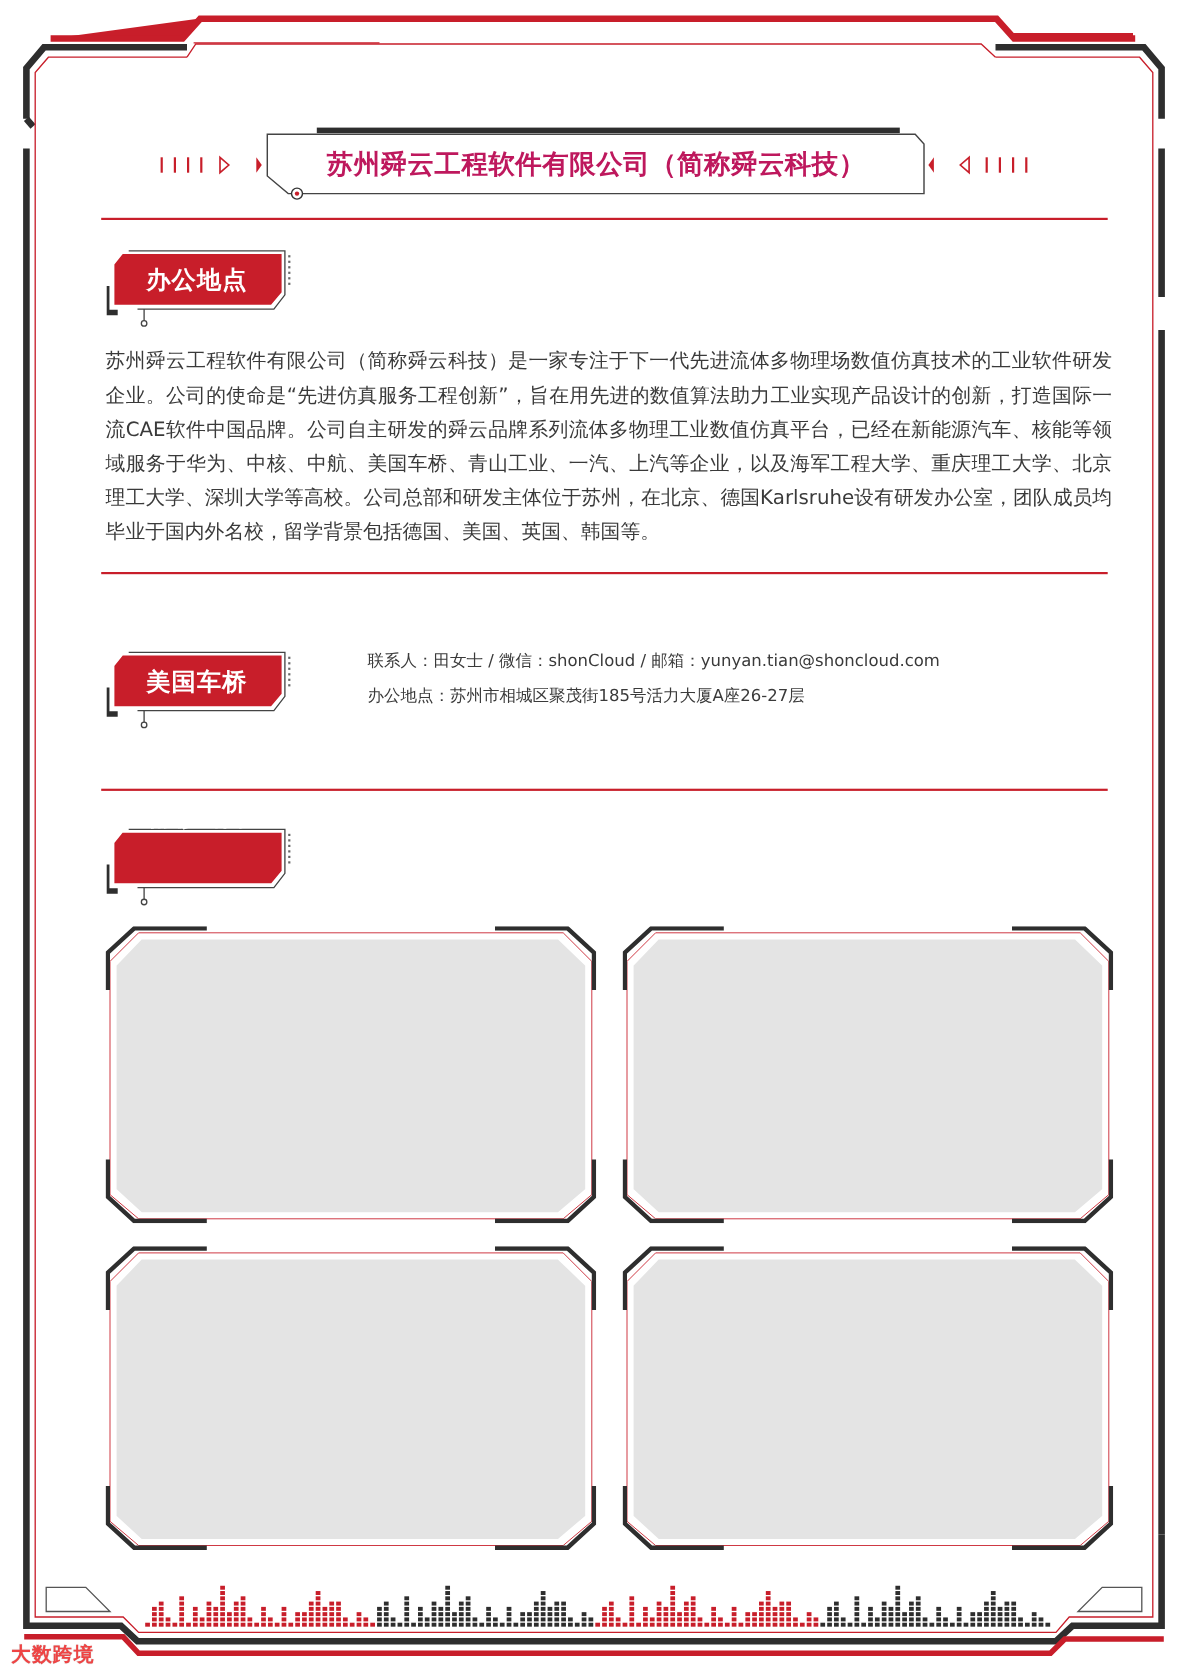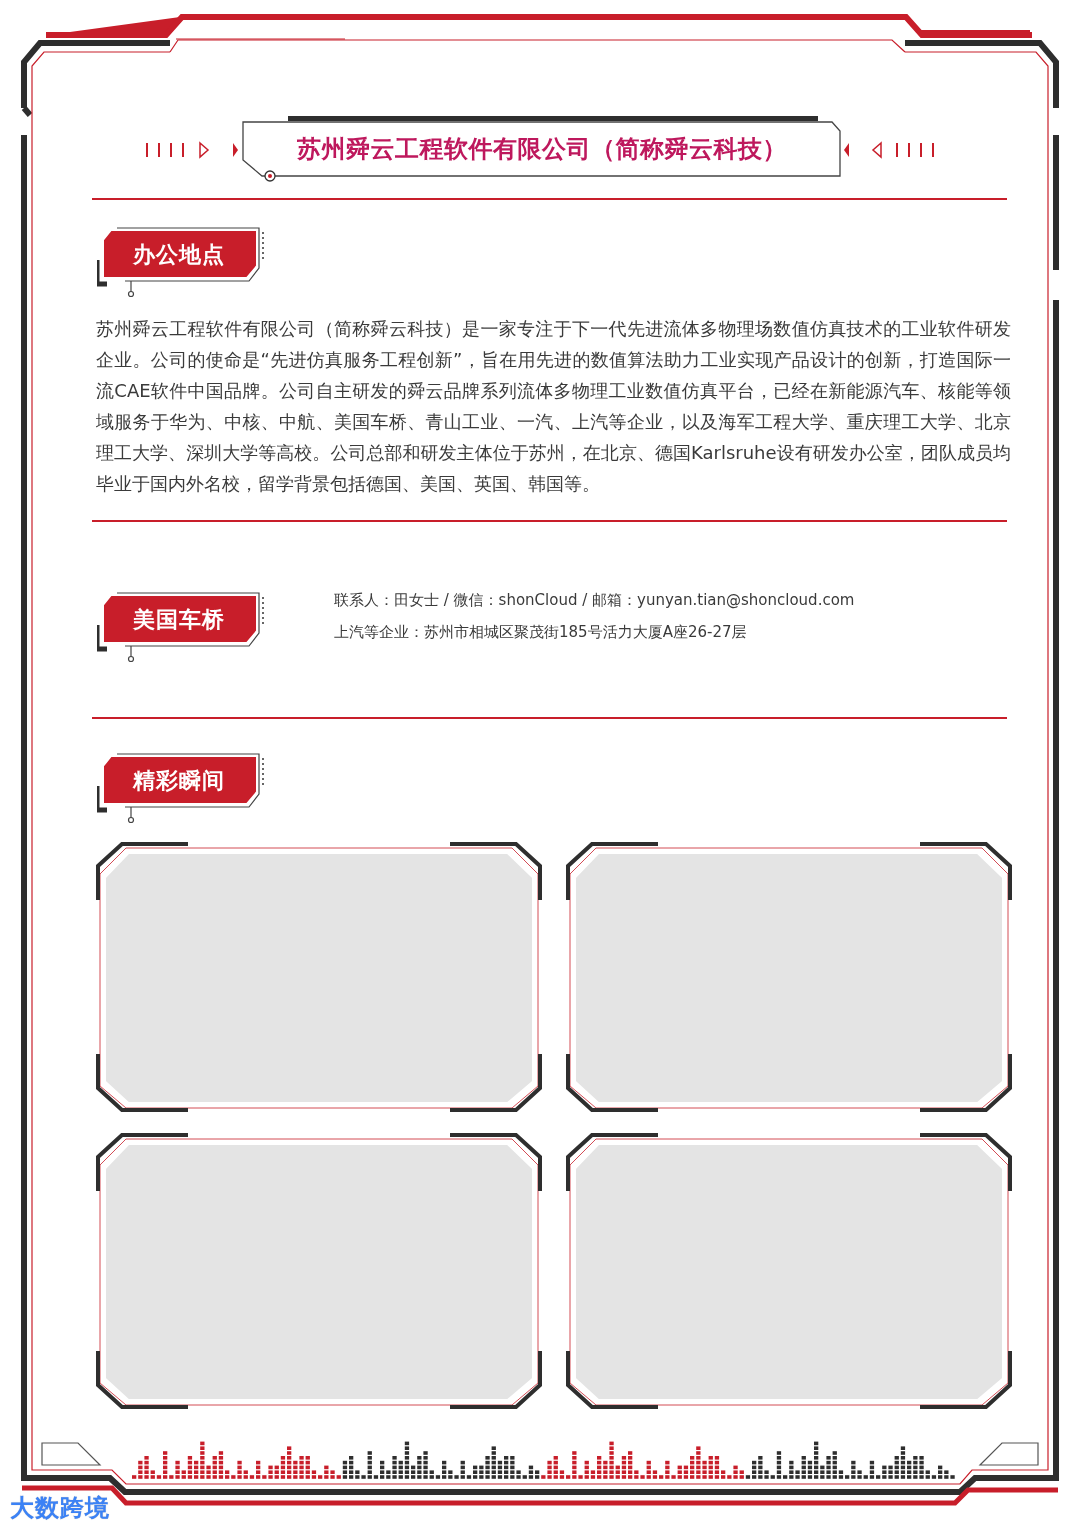--- a/index.html
+++ b/index.html
@@ -17,21 +17,21 @@
   .badge { position: absolute; left: 97px; width: 170px; height: 72px; }
   .badge-label { position: absolute; left: 108px; width: 142px; height: 40px;
     display: flex; align-items: center; justify-content: center;
     color: #fff; font-size: 22px; font-weight: bold; letter-spacing: 1px; }
 
   .intro { position: absolute; left: 96px; top: 313px; width: 915px;
     font-size: 18px; line-height: 31px; color: #3a3a3a; text-align: justify; }
 
   .contact { position: absolute; left: 334px; font-size: 15px; color: #3a3a3a; white-space: nowrap; }
 
-  .wm { position: absolute; left: 10px; top: 1492px; font-size: 24px; color: #3b82f6;
+  .wm { position: absolute; left: 10px; top: 1492px; font-size: 18px; color: #ef4444;
     font-weight: bold; letter-spacing: 1px; text-shadow: 0 0 1px #bbb; }
 </style>
 </head>
 <body>
 
 <svg class="frame" width="1080" height="1527" viewBox="0 0 1080 1527">
 
   <polygon points="48,35 165,35 180,18 908,18 922,35 1030,35 1030,30 920,30 906,17 180,17" fill="#c81e2a"></polygon>
   <path d="M46,35 L166,35 L182,17 L906,17 L922,35 L1032,35" stroke="#c81e2a" stroke-width="6" fill="none"></path>
 
@@ -563,40 +563,40 @@
       <rect x="165" y="21" width="2" height="2"></rect>
       <rect x="165" y="26" width="2" height="2"></rect>
       <rect x="165" y="31" width="2" height="2"></rect>
     </g>
   <line x1="34" y1="55" x2="34" y2="66" stroke="#444" stroke-width="1.2"></line>
   <circle cx="34" cy="68" r="2.5" fill="#fff" stroke="#444" stroke-width="1.2"></circle>
 </svg>
 <div class="badge-label" style="top:600px;">美国车桥</div>
 
 <div class="contact" style="top:591px;">联系人：田女士 /  微信：shonCloud / 邮箱：yunyan.tian@shoncloud.com</div>
-<div class="contact" style="top:623px;">上汽等企业：苏州市相城区聚茂街185号活力大厦A座26-27层</div>
+<div class="contact" style="top:623px;">办公地点：苏州市相城区聚茂街185号活力大厦A座26-27层</div>
 
 <div class="hr" style="top:717px;"></div>
 
 <svg class="badge" style="top:752px;" width="170" height="72" viewBox="0 0 170 72">
   <path d="M0,34 L0,58 L10,58" stroke="#2e2e2e" stroke-width="5" fill="none"></path>
   <polygon points="14,4 160,4 160,40 150,52 6,52 6,14" fill="#c81e2a" stroke="#fff" stroke-width="2"></polygon>
   <path d="M20,2 L162,2 L162,42 L152,55 L28,55" stroke="#444" stroke-width="1.2" fill="none"></path>
   <g fill="#666">
       <rect x="165" y="6" width="2" height="2"></rect>
       <rect x="165" y="11" width="2" height="2"></rect>
       <rect x="165" y="16" width="2" height="2"></rect>
       <rect x="165" y="21" width="2" height="2"></rect>
       <rect x="165" y="26" width="2" height="2"></rect>
       <rect x="165" y="31" width="2" height="2"></rect>
     </g>
   <line x1="34" y1="55" x2="34" y2="66" stroke="#444" stroke-width="1.2"></line>
   <circle cx="34" cy="68" r="2.5" fill="#fff" stroke="#444" stroke-width="1.2"></circle>
 </svg>
-<div class="badge-label" style="top:761px;">精彩瞬间</div>
+<div class="badge-label" style="top:723px;">精彩瞬间</div>
 
 <svg class="abs" style="left:96px; top:842px;" width="446" height="270" viewBox="0 0 446 270">
   <polygon points="32,10 412,10 438,35 438,240 412,262 32,262 8,240 8,35" fill="#e4e4e4" stroke="#fff" stroke-width="4"></polygon>
   <polygon points="30,6 416,6 442,32 442,244 416,266 30,266 4,244 4,32" fill="none" stroke="#c81e2a" stroke-width="0.8"></polygon>
   <path d="M92,2 L26,2 L2,24 L2,58" stroke="#2e2e2e" stroke-width="4" fill="none"></path>
   <path d="M354,2 L420,2 L444,24 L444,58" stroke="#2e2e2e" stroke-width="4" fill="none"></path>
   <path d="M92,268 L26,268 L2,246 L2,212" stroke="#2e2e2e" stroke-width="4" fill="none"></path>
   <path d="M354,268 L420,268 L444,246 L444,212" stroke="#2e2e2e" stroke-width="4" fill="none"></path>
 </svg>
 

